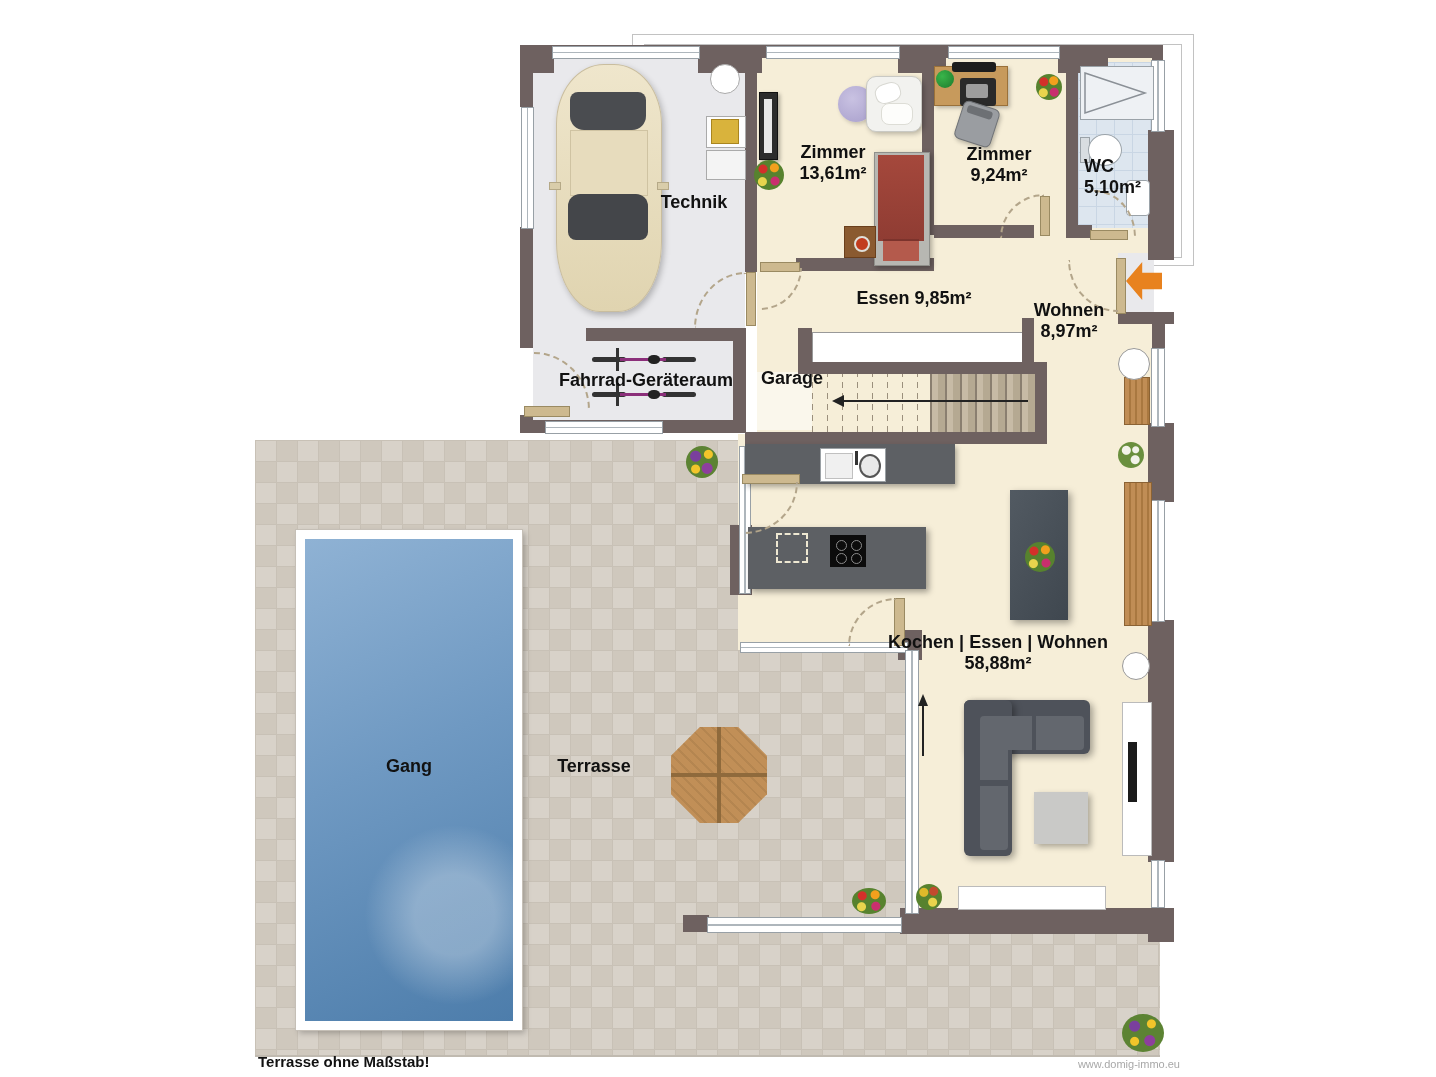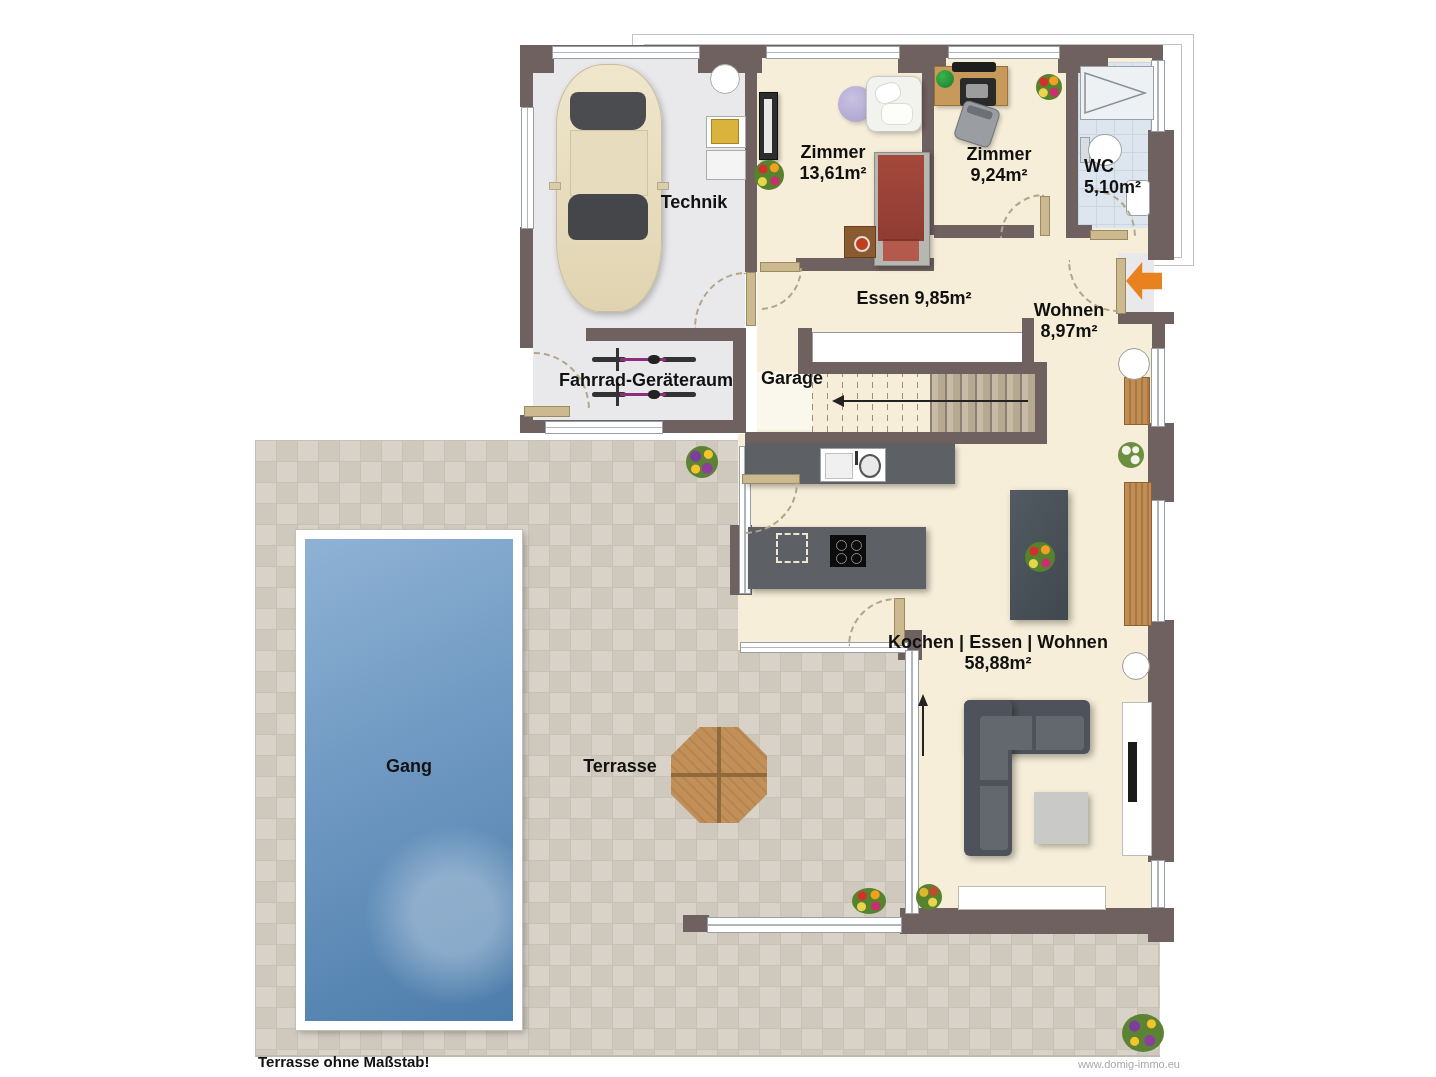--- a/index.html
+++ b/index.html
@@ -308,20 +308,20 @@
   <div class="lbl" style="left:646px;top:370px;">
     <span>Fahrrad-Geräteraum</span>
   </div>
   <div class="lbl" style="left:985px;top:632px;margin-left:13px;">
     <div>Kochen | Essen | Wohnen</div>
       <div>58,88m²</div>
   </div>
   <div class="lbl" style="left:409px;top:756px;">
     <span>Gang</span>
   </div>
-  <div class="lbl" style="left:620px;top:756px;">
+  <div class="lbl" style="left:594px;top:756px;">
     <span>Terrasse</span>
   </div>
 
   <div class="abs" style="left:258px;top:1053px;font-size:15px;font-weight:bold;z-index:9;">Terrasse ohne Maßstab!</div>
   <div class="abs" style="left:1180px;top:1058px;transform:translateX(-100%);font-size:11px;color:#a8a8a8;z-index:9;">www.domig-immo.eu</div>
 
 </div>
 
 </body></html>

